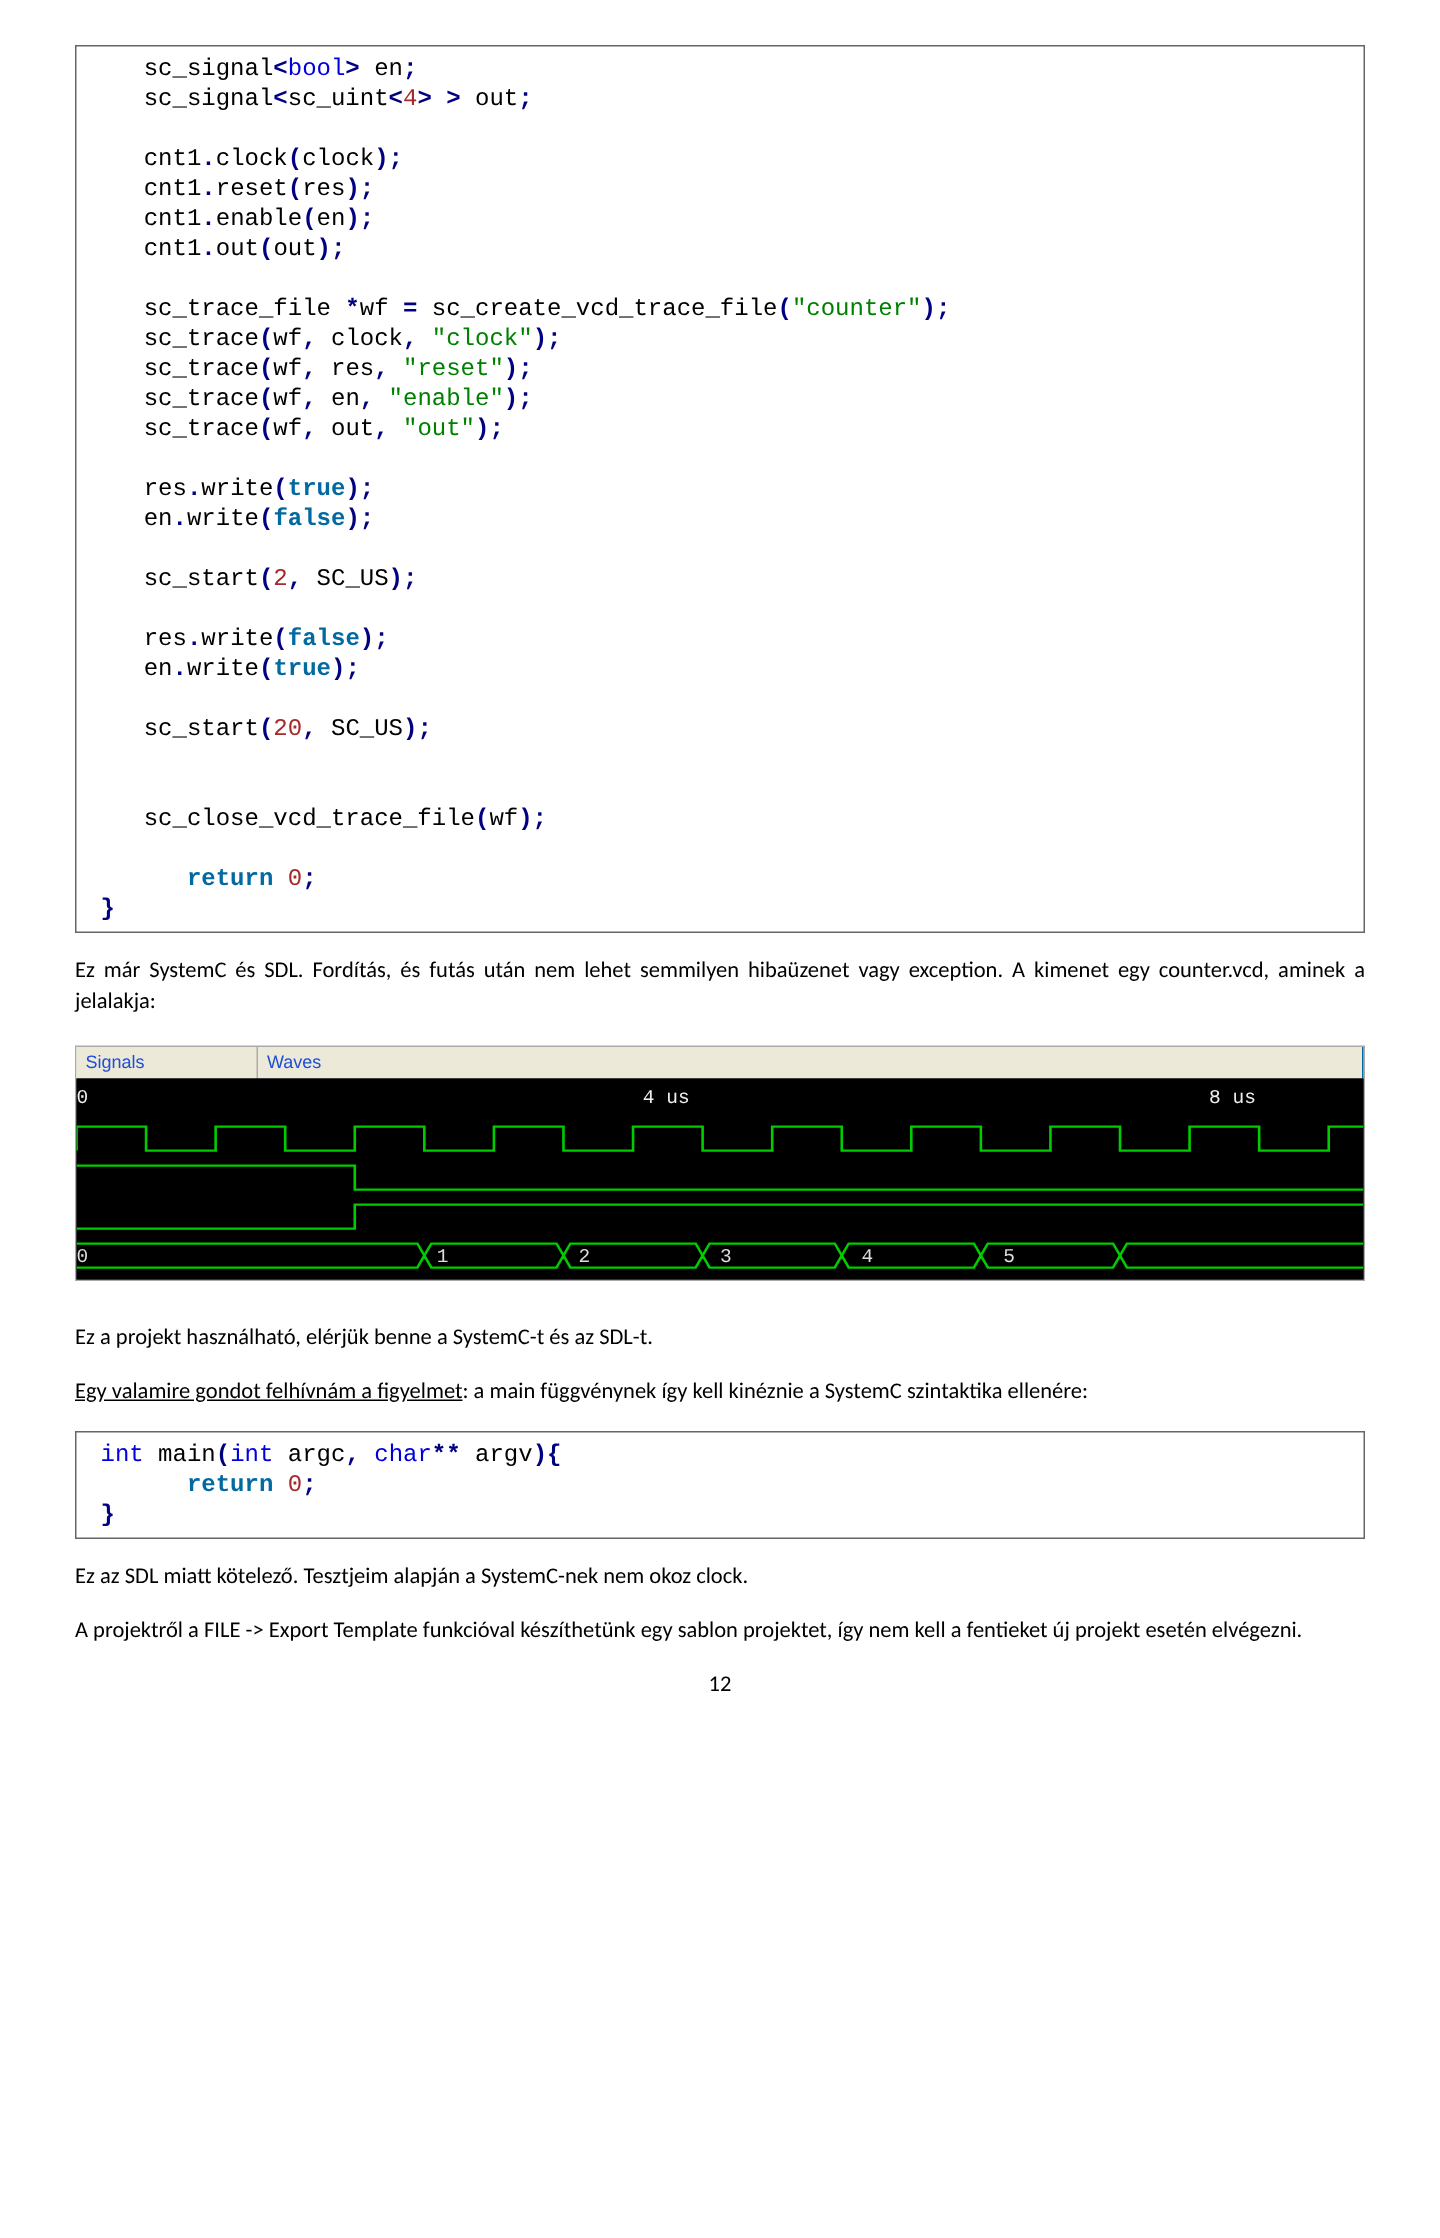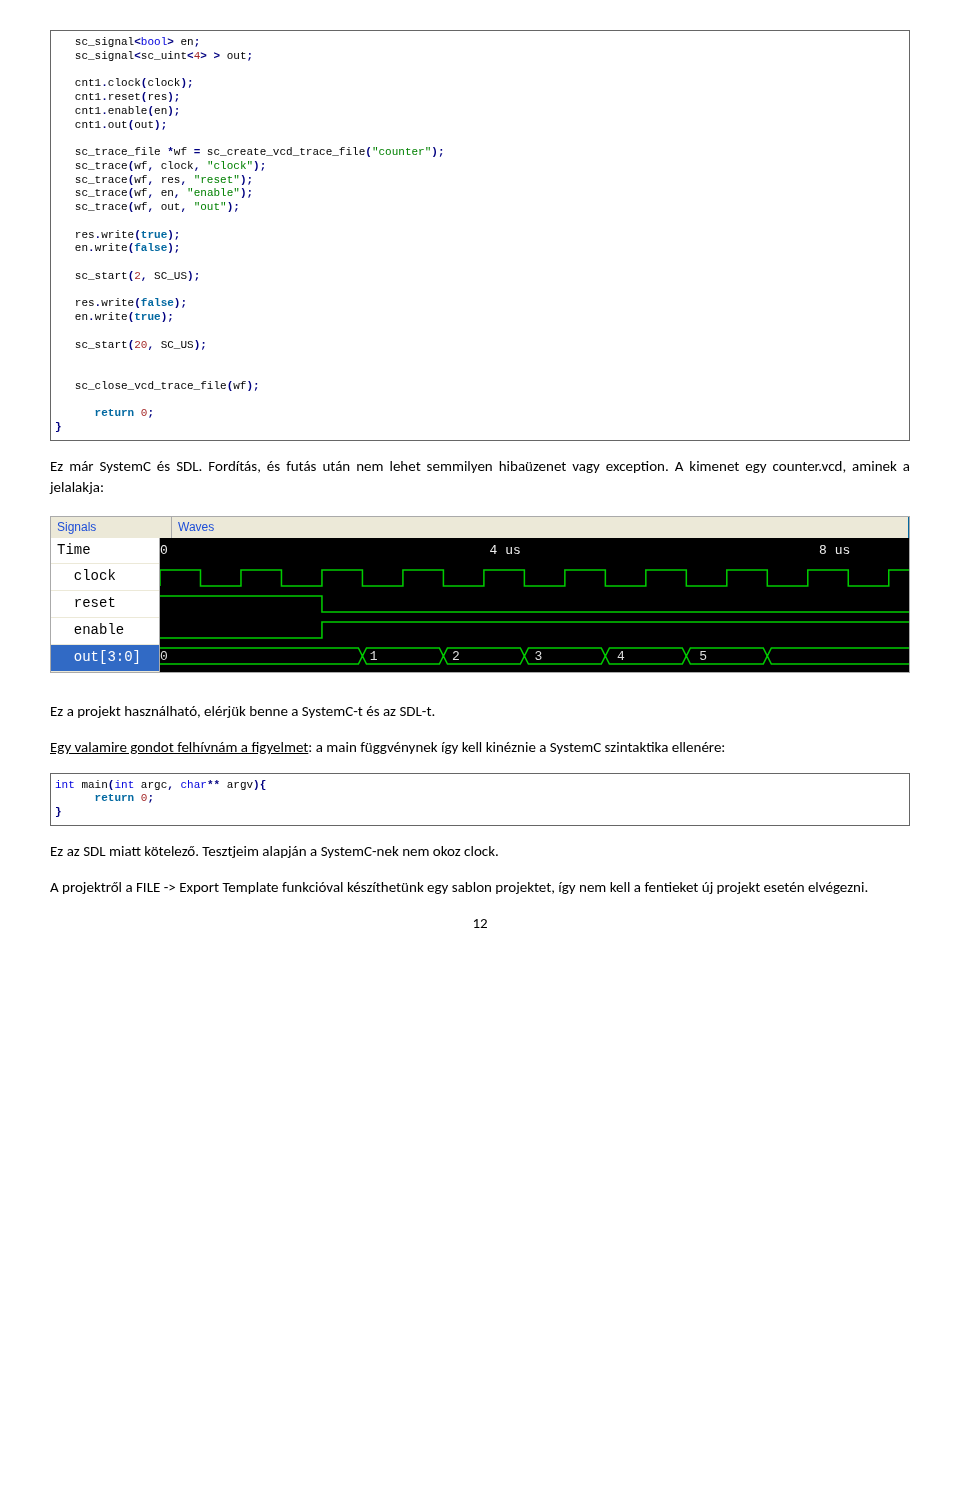--- a/index.html
+++ b/index.html
@@ -7,23 +7,23 @@
     font-size: 15px;
     color: #000;
     background: #fff;
     margin: 0;
     padding: 30px 50px;
     width: 860px;
     line-height: 1.4;
   }
   .code-box {
     border: 1px solid #666;
-    padding: 5px 4px;
+    padding: 5px 16px;
     font-family: Consolas, "Courier New", monospace;
-    font-size: 11px;
+    font-size: 16px;
     line-height: 1.25;
     white-space: pre;
     margin-bottom: 10px;
   }
   .c-blue { color: #0000dd; }
   .c-green { color: #008000; }
   .c-navy { color: #000080; font-weight: bold; }
   .c-brown { color: #a52a2a; }
   .c-kw { color: #0369a1; font-weight: bold; }
   .para { text-align: justify; margin: 15px 0; }
@@ -137,27 +137,20 @@
 <span class="c-navy">}</span></div>
 
 <p class="para">Ez már SystemC és SDL. Fordítás, és futás után nem lehet semmilyen hibaüzenet vagy exception. A kimenet egy counter.vcd, aminek a jelalakja:</p>
 
 <div class="waveform">
   <div class="wf-header">
     <div class="col1">Signals</div>
     <div class="col2">Waves</div>
   </div>
   <div class="wf-body">
-    <div class="wf-signals" id="siglist">
-        <div class="sig-row" style="white-space: pre;">Time</div>
-        <div class="sig-row" style="white-space: pre;">  clock</div>
-        <div class="sig-row" style="white-space: pre;">  reset</div>
-        <div class="sig-row" style="white-space: pre;">  enable</div>
-        <div class="sig-row selected" style="white-space: pre;">  out[3:0]</div>
-      </div>
     <div class="wf-waves">
       <div class="time-ruler" id="ruler">
           <span class="tick" style="left: 0%;">0</span>
           <span class="tick" style="left: 44%;">4 us</span>
           <span class="tick" style="left: 88%;">8 us</span>
         </div>
 
       <div class="wave-row" style="top:28px;">
         <svg viewBox="0 0 740 24" preserveAspectRatio="none">
           <path class="wave-line" d="M0 20 L0 4 L40 4 L40 20 L80 20 L80 4 L120 4 L120 20 L160 20 L160 4 L200 4 L200 20 L240 20 L240 4 L280 4 L280 20 L320 20 L320 4 L360 4 L360 20 L400 20 L400 4 L440 4 L440 20 L480 20 L480 4 L520 4 L520 20 L560 20 L560 4 L600 4 L600 20 L640 20 L640 4 L680 4 L680 20 L720 20 L720 4 L740 4"></path>

